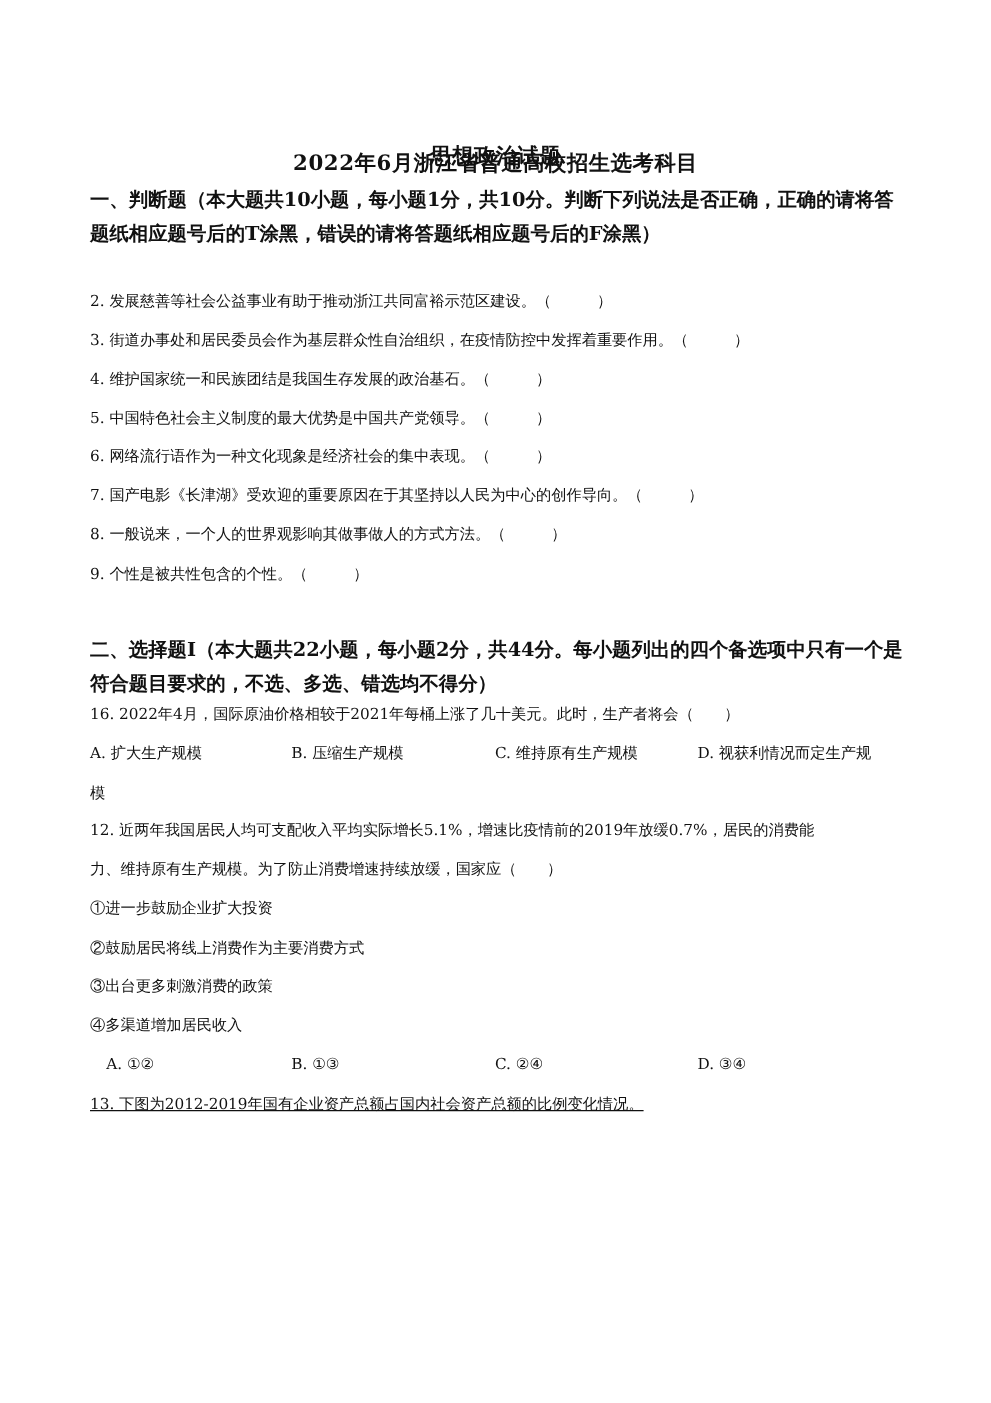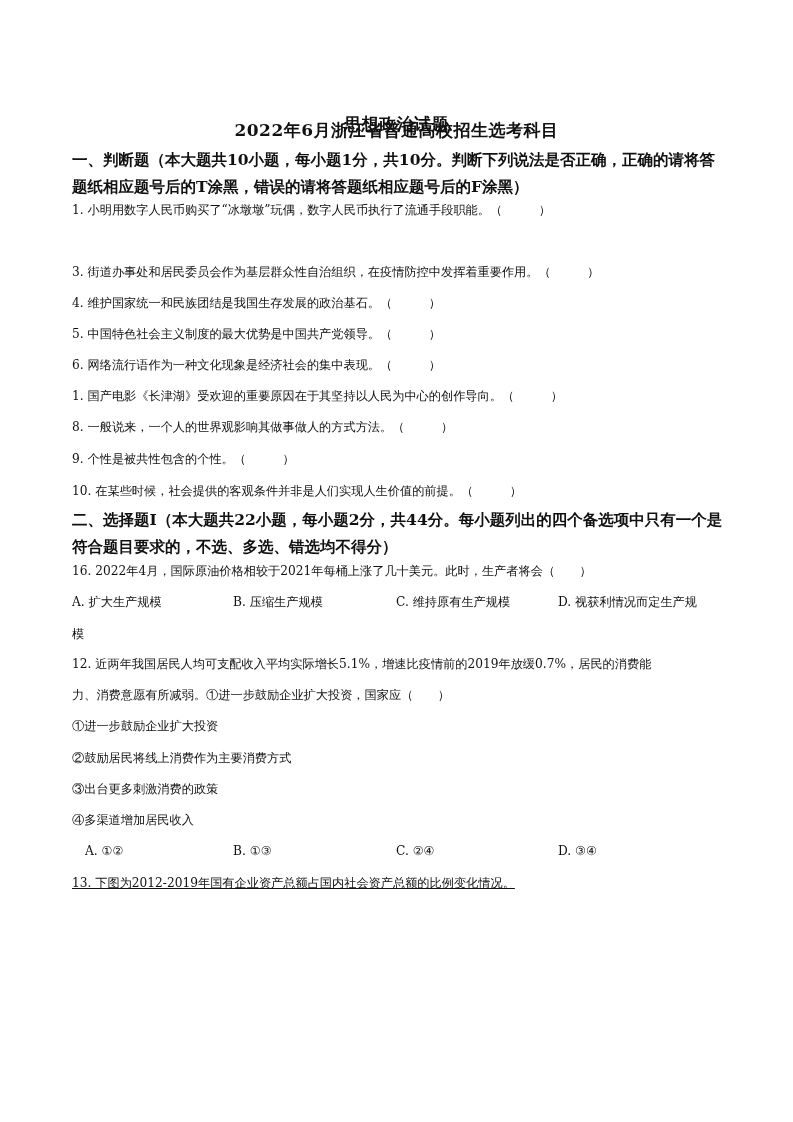--- a/index.html
+++ b/index.html
@@ -27,41 +27,40 @@
 </style>
 </head>
 <body>
 
 <div class="page">
   <div class="title t1">2022年6月浙江省普通高校招生选考科目</div>
   <div class="title t2">思想政治试题</div>
 
   <div class="section" style="top:146px;">一、判断题（本大题共10小题，每小题1分，共10分。判断下列说法是否正确，正确的请将答题纸相应题号后的T涂黑，错误的请将答题纸相应题号后的F涂黑）</div>
 
-  <div class="line" style="top:202px;">1. 小明用数字人民币购买了“冰墩墩”玩偶，数字人民币执行了流通手段职能。（　　　）</div>
+  <div class="line" style="top:233px;">2. 发展慈善等社会公益事业有助于推动浙江共同富裕示范区建设。（　　　）</div>
   <div class="line" style="top:264px;">3. 街道办事处和居民委员会作为基层群众性自治组织，在疫情防控中发挥着重要作用。（　　　）</div>
   <div class="line" style="top:295px;">4. 维护国家统一和民族团结是我国生存发展的政治基石。（　　　）</div>
   <div class="line" style="top:326px;">5. 中国特色社会主义制度的最大优势是中国共产党领导。（　　　）</div>
   <div class="line" style="top:357px;">6. 网络流行语作为一种文化现象是经济社会的集中表现。（　　　）</div>
-  <div class="line" style="top:388px;">1. 国产电影《长津湖》受欢迎的重要原因在于其坚持以人民为中心的创作导向。（　　　）</div>
+  <div class="line" style="top:388px;">7. 国产电影《长津湖》受欢迎的重要原因在于其坚持以人民为中心的创作导向。（　　　）</div>
   <div class="line" style="top:419px;">8. 一般说来，一个人的世界观影响其做事做人的方式方法。（　　　）</div>
   <div class="line" style="top:451px;">9. 个性是被共性包含的个性。（　　　）</div>
-  <div class="line" style="top:483px;">10. 在某些时候，社会提供的客观条件并非是人们实现人生价值的前提。（　　　）</div>
 
   <div class="section" style="top:506px;">二、选择题Ⅰ（本大题共22小题，每小题2分，共44分。每小题列出的四个备选项中只有一个是符合题目要求的，不选、多选、错选均不得分）</div>
 
   <div class="line" style="top:563px;">16. 2022年4月，国际原油价格相较于2021年每桶上涨了几十美元。此时，生产者将会（　　）</div>
   <div class="opt" style="top:594px; left:72px;">A. 扩大生产规模</div>
   <div class="opt" style="top:594px; left:233px;">B. 压缩生产规模</div>
   <div class="opt" style="top:594px; left:396px;">C. 维持原有生产规模</div>
   <div class="opt" style="top:594px; left:558px;">D. 视获利情况而定生产规</div>
   <div class="line" style="top:626px;">模</div>
 
   <div class="line" style="top:656px;">12. 近两年我国居民人均可支配收入平均实际增长5.1%，增速比疫情前的2019年放缓0.7%，居民的消费能</div>
-  <div class="line" style="top:687px;">力、消费意愿有所减弱。①进一步鼓励企业扩大投资，国家应（　　）</div>
+  <div class="line" style="top:687px;">力、维持原有生产规模。为了防止消费增速持续放缓，国家应（　　）</div>
   <div class="line" style="top:718px;">①进一步鼓励企业扩大投资</div>
   <div class="line" style="top:750px;">②鼓励居民将线上消费作为主要消费方式</div>
   <div class="line" style="top:781px;">③出台更多刺激消费的政策</div>
   <div class="line" style="top:812px;">④多渠道增加居民收入</div>
   <div class="opt" style="top:844px; left:85px;">A. ①②</div>
   <div class="opt" style="top:844px; left:233px;">B. ①③</div>
   <div class="opt" style="top:844px; left:396px;">C. ②④</div>
   <div class="opt" style="top:844px; left:558px;">D. ③④</div>
 
   <div class="line" style="top:875px;text-decoration:underline;">13. 下图为2012-2019年国有企业资产总额占国内社会资产总额的比例变化情况。</div>

